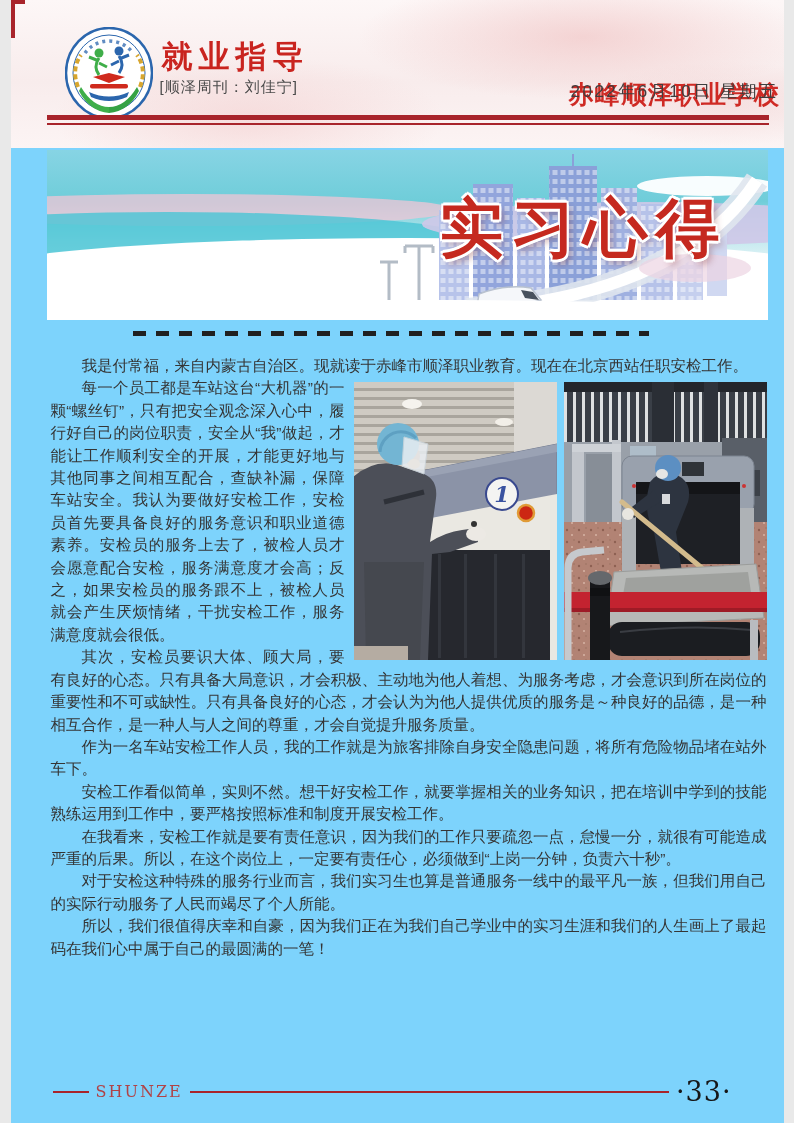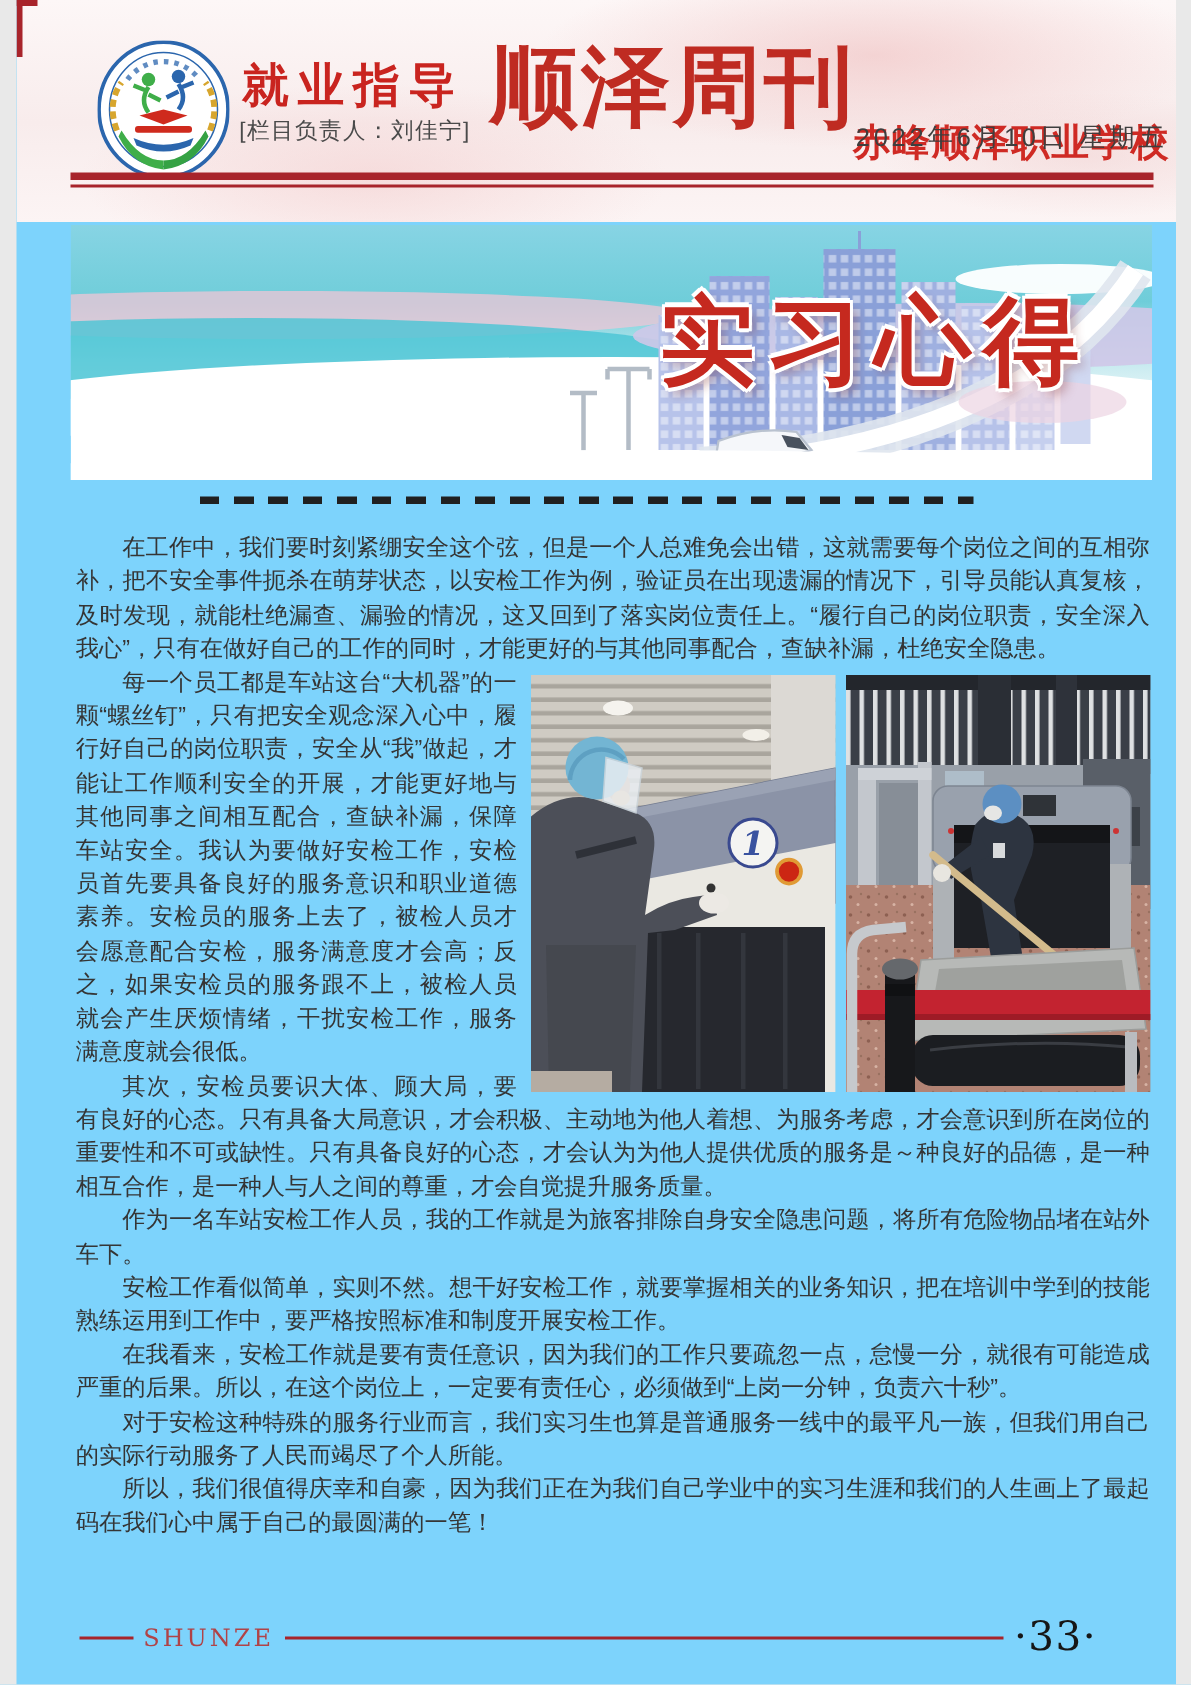--- a/index.html
+++ b/index.html
@@ -69,22 +69,21 @@
     <circle cx="34" cy="26" r="4.5" fill="#3fae49"></circle>
     <path d="M34,31 Q28,40 34,48 M34,34 L24,30 M34,36 L42,40" stroke="#3fae49" stroke-width="3" fill="none"></path>
     <circle cx="54" cy="24" r="4.5" fill="#2b66ad"></circle>
     <path d="M54,29 Q60,38 54,46 M54,32 L64,28 M54,34 L46,38" stroke="#2b66ad" stroke-width="3" fill="none"></path>
     <path d="M28,50 L44,46 L60,50 L44,56 Z" fill="#cf2a1d"></path>
     <rect x="25" y="57" width="38" height="4.5" rx="2" fill="#cf2a1d"></rect>
     <path d="M24,65 Q44,74 64,65 L62,70 Q44,78 26,70 Z" fill="#2b66ad"></path>
   </svg>
 
   <div class="col-title">就业指导</div>
-  <div class="col-manager">[栏目负责人：刘佳宁]</div>
-  <div class="masthead">顺泽周刊</div>
+  <div class="col-manager">[顺泽周刊：刘佳宁]</div>
   <div class="school">赤峰顺泽职业学校</div>
   <div class="issue-date">2022年6月10日 星期五</div>
   <div class="rule-double"></div>
 
   <div class="banner">
     <svg width="721" height="170" viewBox="0 0 721 170">
       <defs>
         <linearGradient id="sky" x1="0" y1="0" x2="0" y2="1">
           <stop offset="0" stop-color="#87d4e4"></stop>
             <stop offset="0.3" stop-color="#6fcdd9"></stop>
@@ -131,21 +130,21 @@
       <path d="M436,152 q28,6 58,2" stroke="#cc5555" stroke-width="2" fill="none"></path>
       <ellipse cx="648" cy="118" rx="56" ry="14" fill="#ecd4e2" opacity="0.7"></ellipse>
       <ellipse cx="360" cy="168" rx="420" ry="18" fill="#ffffff"></ellipse>
     </svg>
     <div class="banner-title">实习心得</div>
   </div>
 
   <div class="dashes"></div>
 
   <div class="article">
-    <p>在工作中，我们要时刻紧绷安全这个弦，但是一个人总难免会出错，这就需要每个岗位之间的互相弥补，把不安全事件扼杀在萌芽状态，以安检工作为例，验证员在出现遗漏的情况下，引导员能认真复核，及时发现，就能杜绝漏查、漏验的情况，这又回到了落实岗位责任上。“履行自己的岗位职责，安全深入我心”，只有在做好自己的工作的同时，才能更好的与其他同事配合，查缺补漏，杜绝安全隐患。</p>
+    <p>我是付常福，来自内蒙古自治区。现就读于赤峰市顺泽职业教育。现在在北京西站任职安检工作。</p>
 
     <div class="photos">
       <svg class="photo" viewBox="0 0 203 278">
         <defs>
           <pattern id="slats" width="203" height="9" patternUnits="userSpaceOnUse">
             <rect width="203" height="9" fill="#cfcbc3"></rect>
               <rect y="6" width="203" height="3" fill="#a9a59d"></rect>
           </pattern>
         </defs>
         <rect width="203" height="278" fill="#d8d5cf"></rect>

